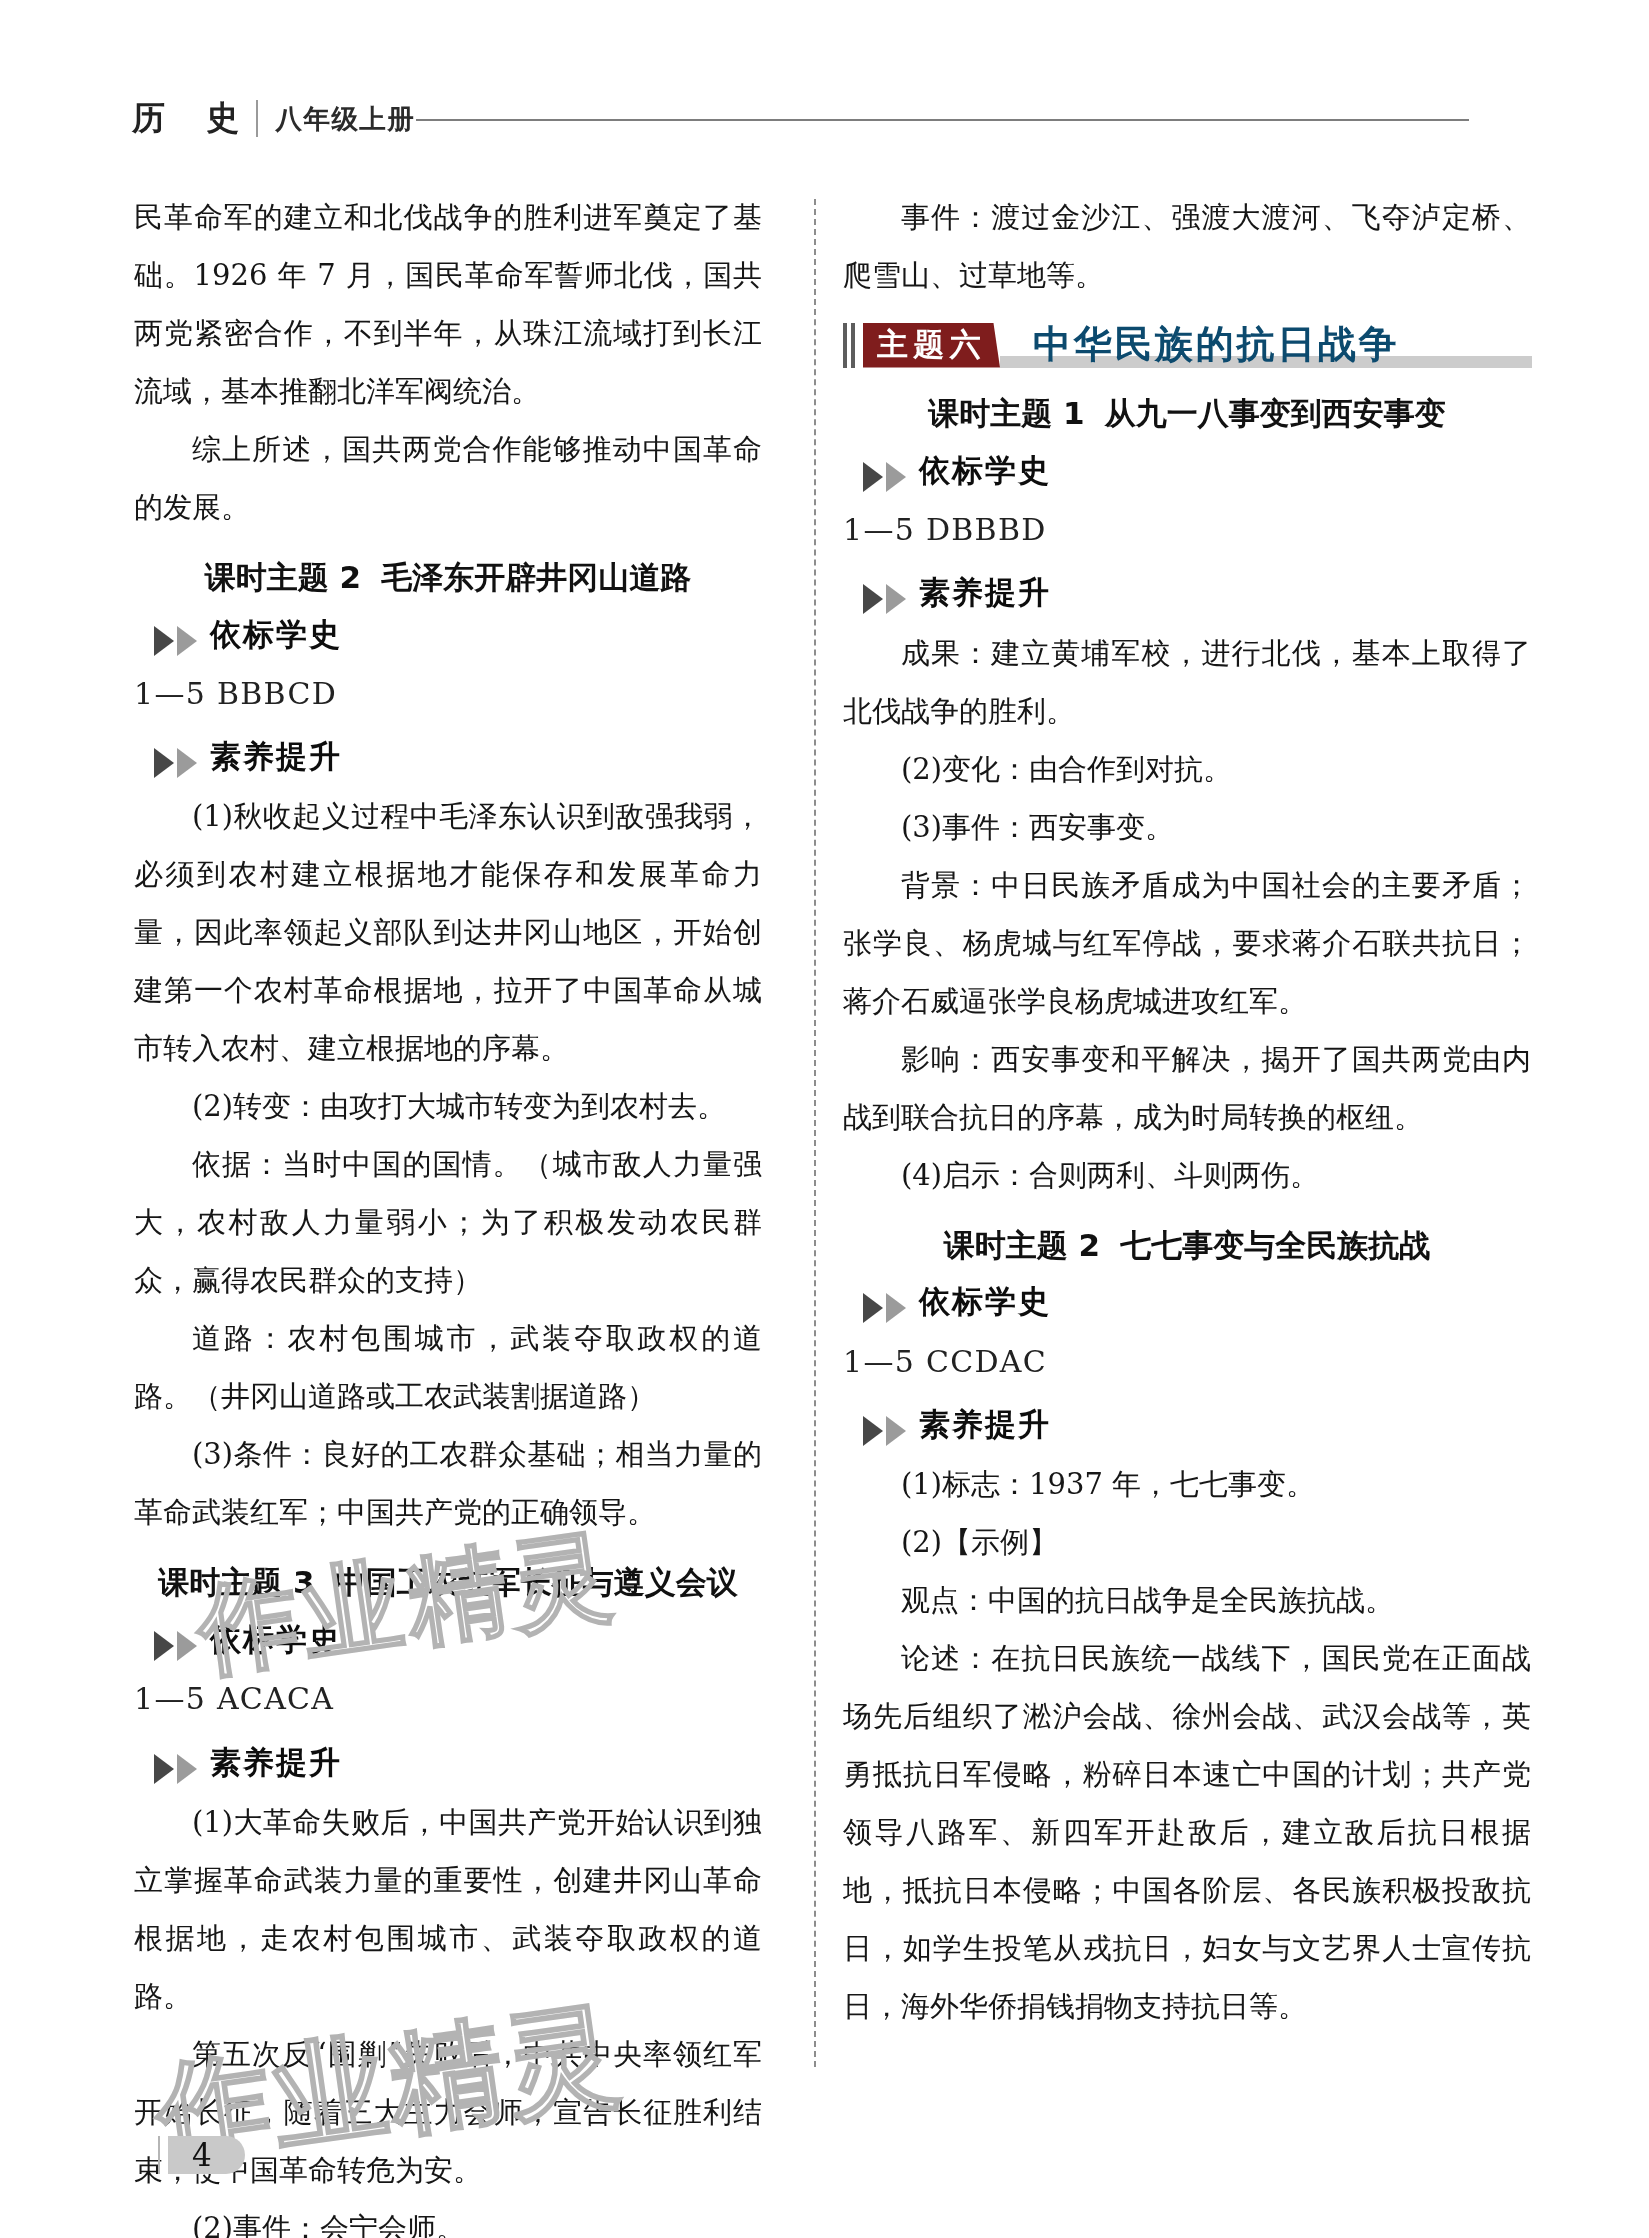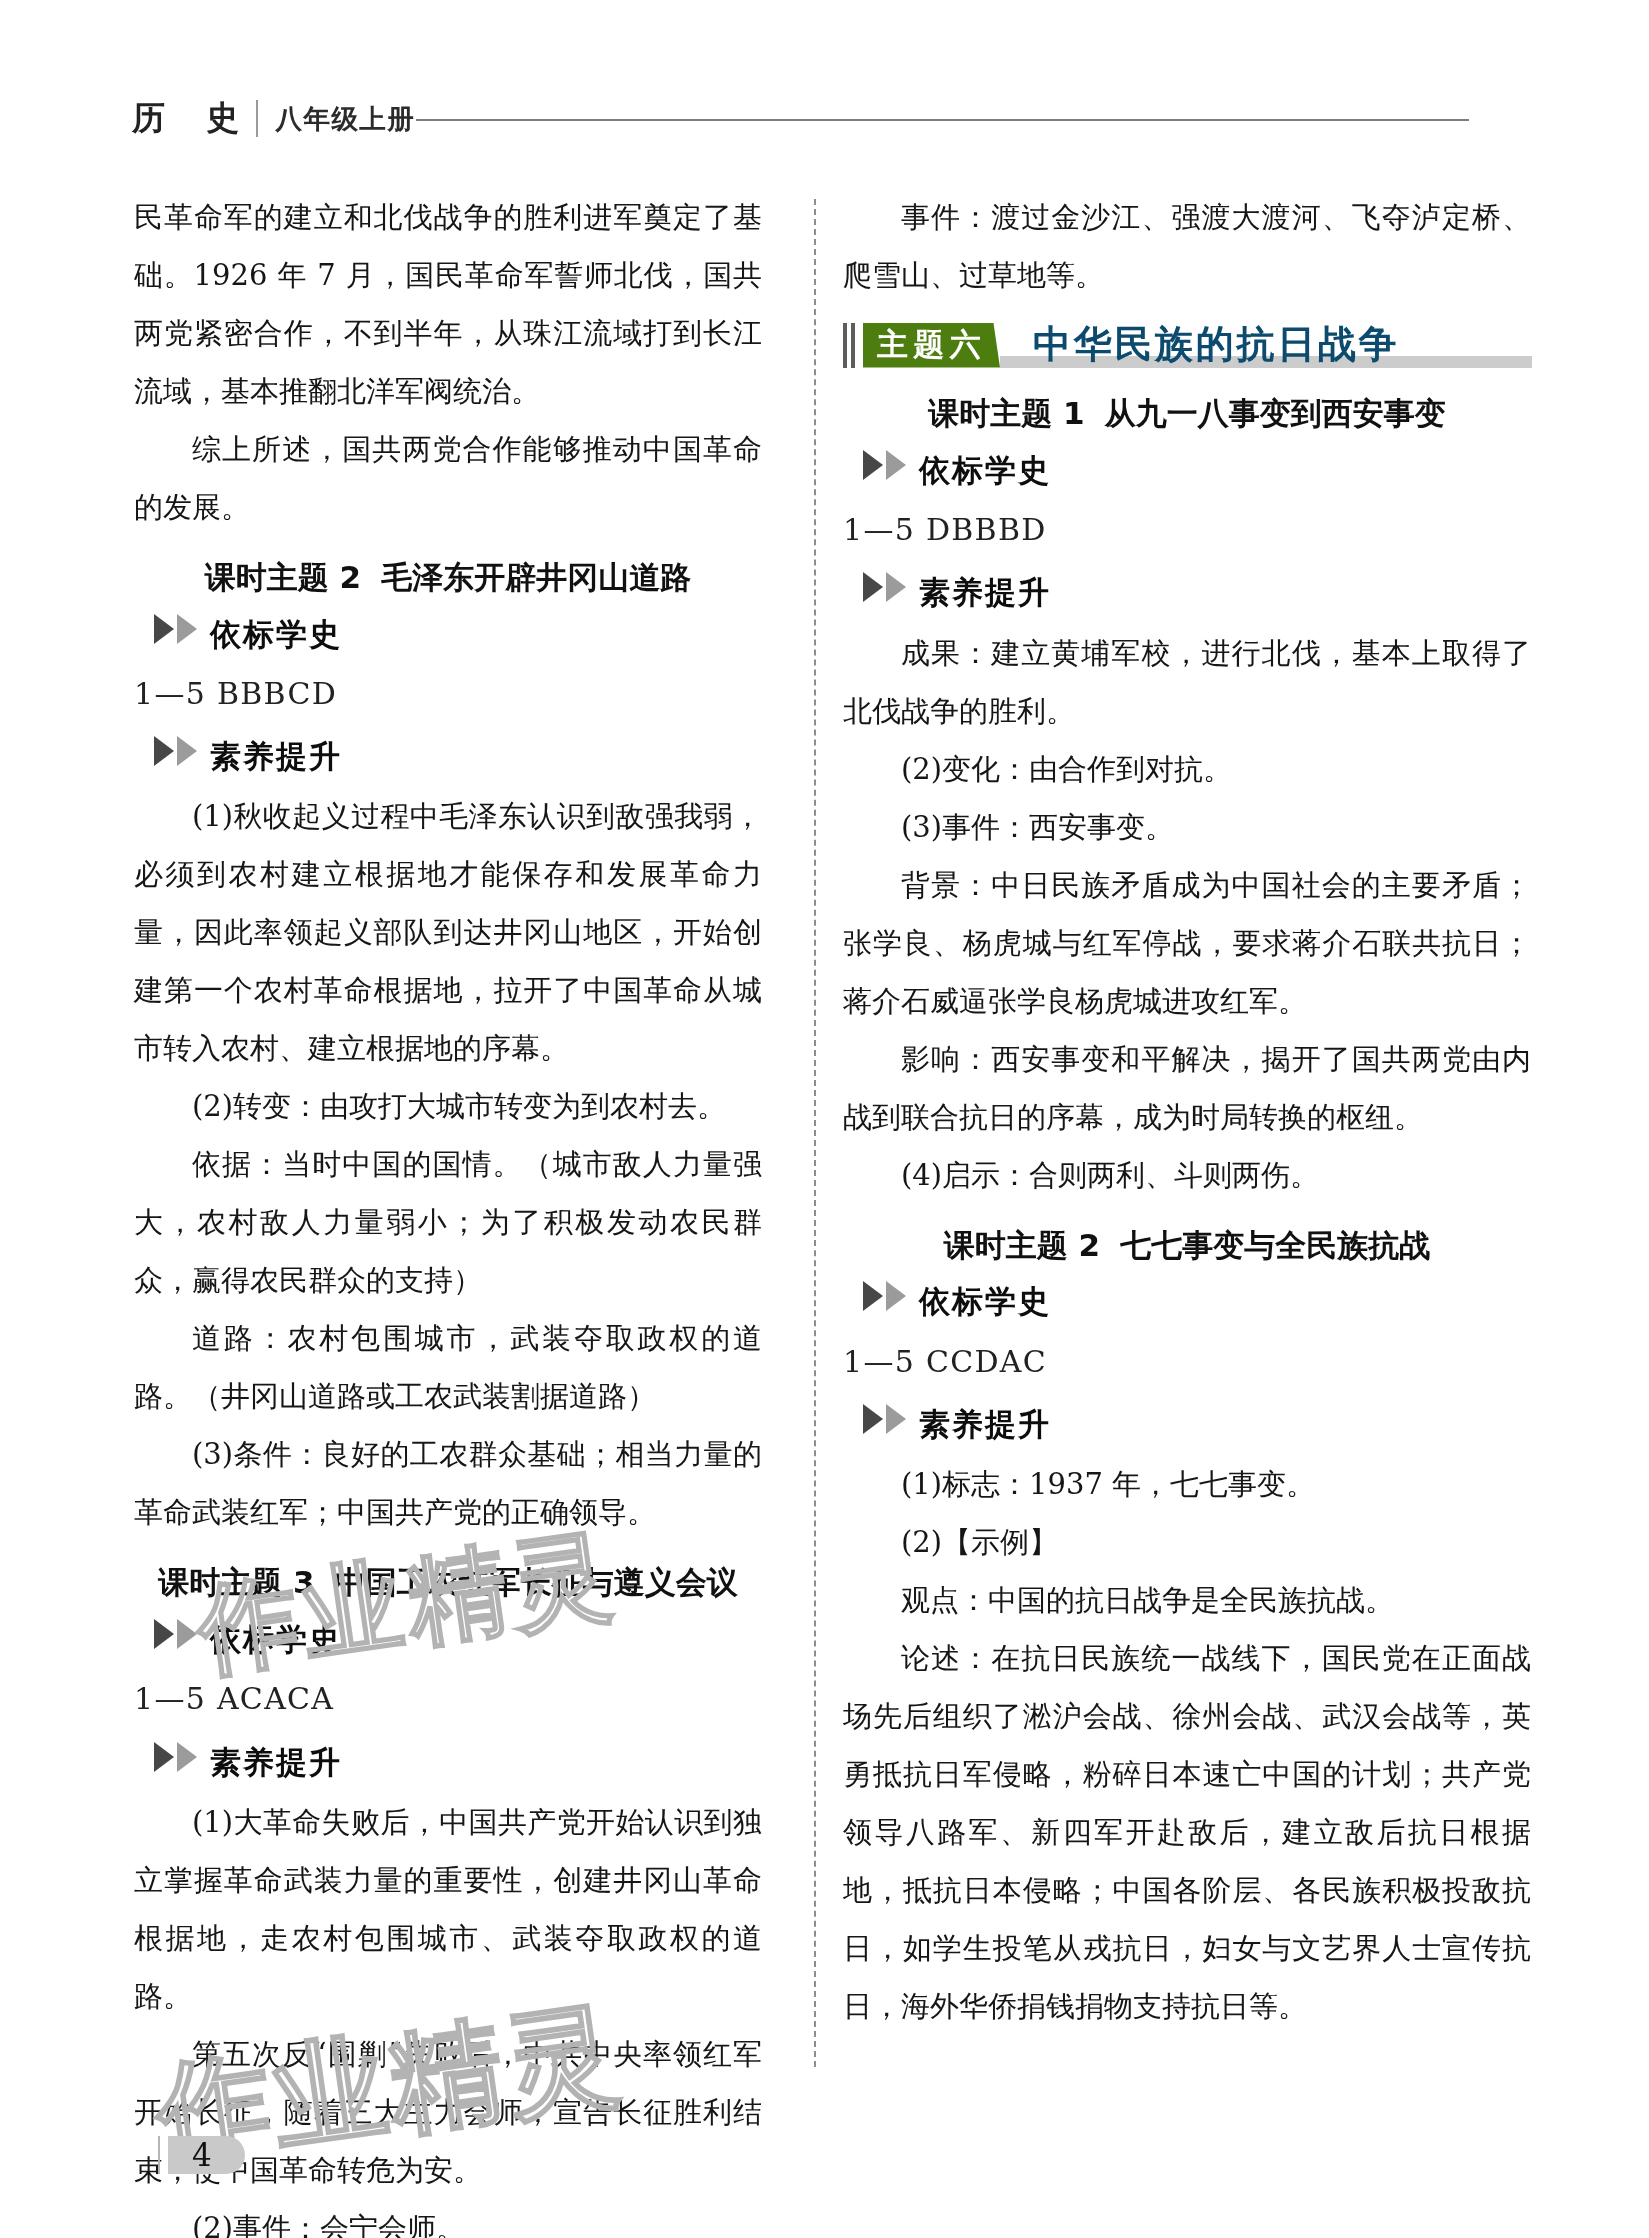--- a/index.html
+++ b/index.html
@@ -35,41 +35,41 @@
   .para { font-size:29px; line-height:58px; text-align:justify; margin:0; }
   .para.indent { text-indent:2em; }
 
   .lesson {
     font-family:"DejaVu Sans","Liberation Sans",sans-serif; font-weight:bold;
     font-size:31px; color:#111; text-align:center; margin:20px 0 14.6px; line-height:43px;
     white-space:nowrap;
   }
   .lesson-num { margin-right:20px; }
 
-  .sec-label { display:flex; align-items:flex-start; margin:13.3px 0 9.3px; padding-left:20px; }
+  .sec-label { display:flex; align-items:flex-end; margin:13.3px 0 9.3px; padding-left:20px; }
   .tri {
     width:0; height:0; display:inline-block;
     border-top:15.3px solid transparent; border-bottom:15.3px solid transparent;
     border-left:20px solid #474747; margin-right:2.7px;
   }
   .tri.light { border-left-color:#9b9b9b; }
   .sec-label-text {
     font-family:"DejaVu Sans","Liberation Sans",sans-serif; font-weight:bold;
     font-size:31px; letter-spacing:2px; margin-left:10.6px; color:#0d0d0d;
   }
 
   .answer { font-size:30px; line-height:58px; letter-spacing:1.3px; color:#222; }
 
   
   .banner { position:relative; height:47px; margin:18.6px 0 22.6px; }
   .banner-bar1, .banner-bar2 { position:absolute; top:0; width:4px; height:45px; background:#5d5d5d; }
   .banner-bar1 { left:0; }
   .banner-bar2 { left:8px; }
   .banner-badge {
-    position:absolute; left:20px; top:0; width:137px; height:45px; background:#4d7c0f;
+    position:absolute; left:20px; top:0; width:137px; height:45px; background:#7f1d1d;
     clip-path:polygon(0 0, calc(100% - 6.6px) 0, 100% 100%, 0 100%);
     color:#ffffff; font-family:"DejaVu Sans","Liberation Sans",sans-serif; font-weight:bold;
     font-size:31px; letter-spacing:5.3px; display:flex; align-items:center; justify-content:center;
     z-index:2;
   }
   .banner-underbar { position:absolute; left:157px; top:33px; width:532px; height:12.6px; background:#cccccc; z-index:1; }
   .banner-title {
     position:absolute; left:190px; top:-4px; z-index:2;
     font-family:"DejaVu Sans","Liberation Sans",sans-serif; font-weight:bold;
     font-size:38px; letter-spacing:2.7px; color:#0c4a6e; line-height:51px; white-space:nowrap;

